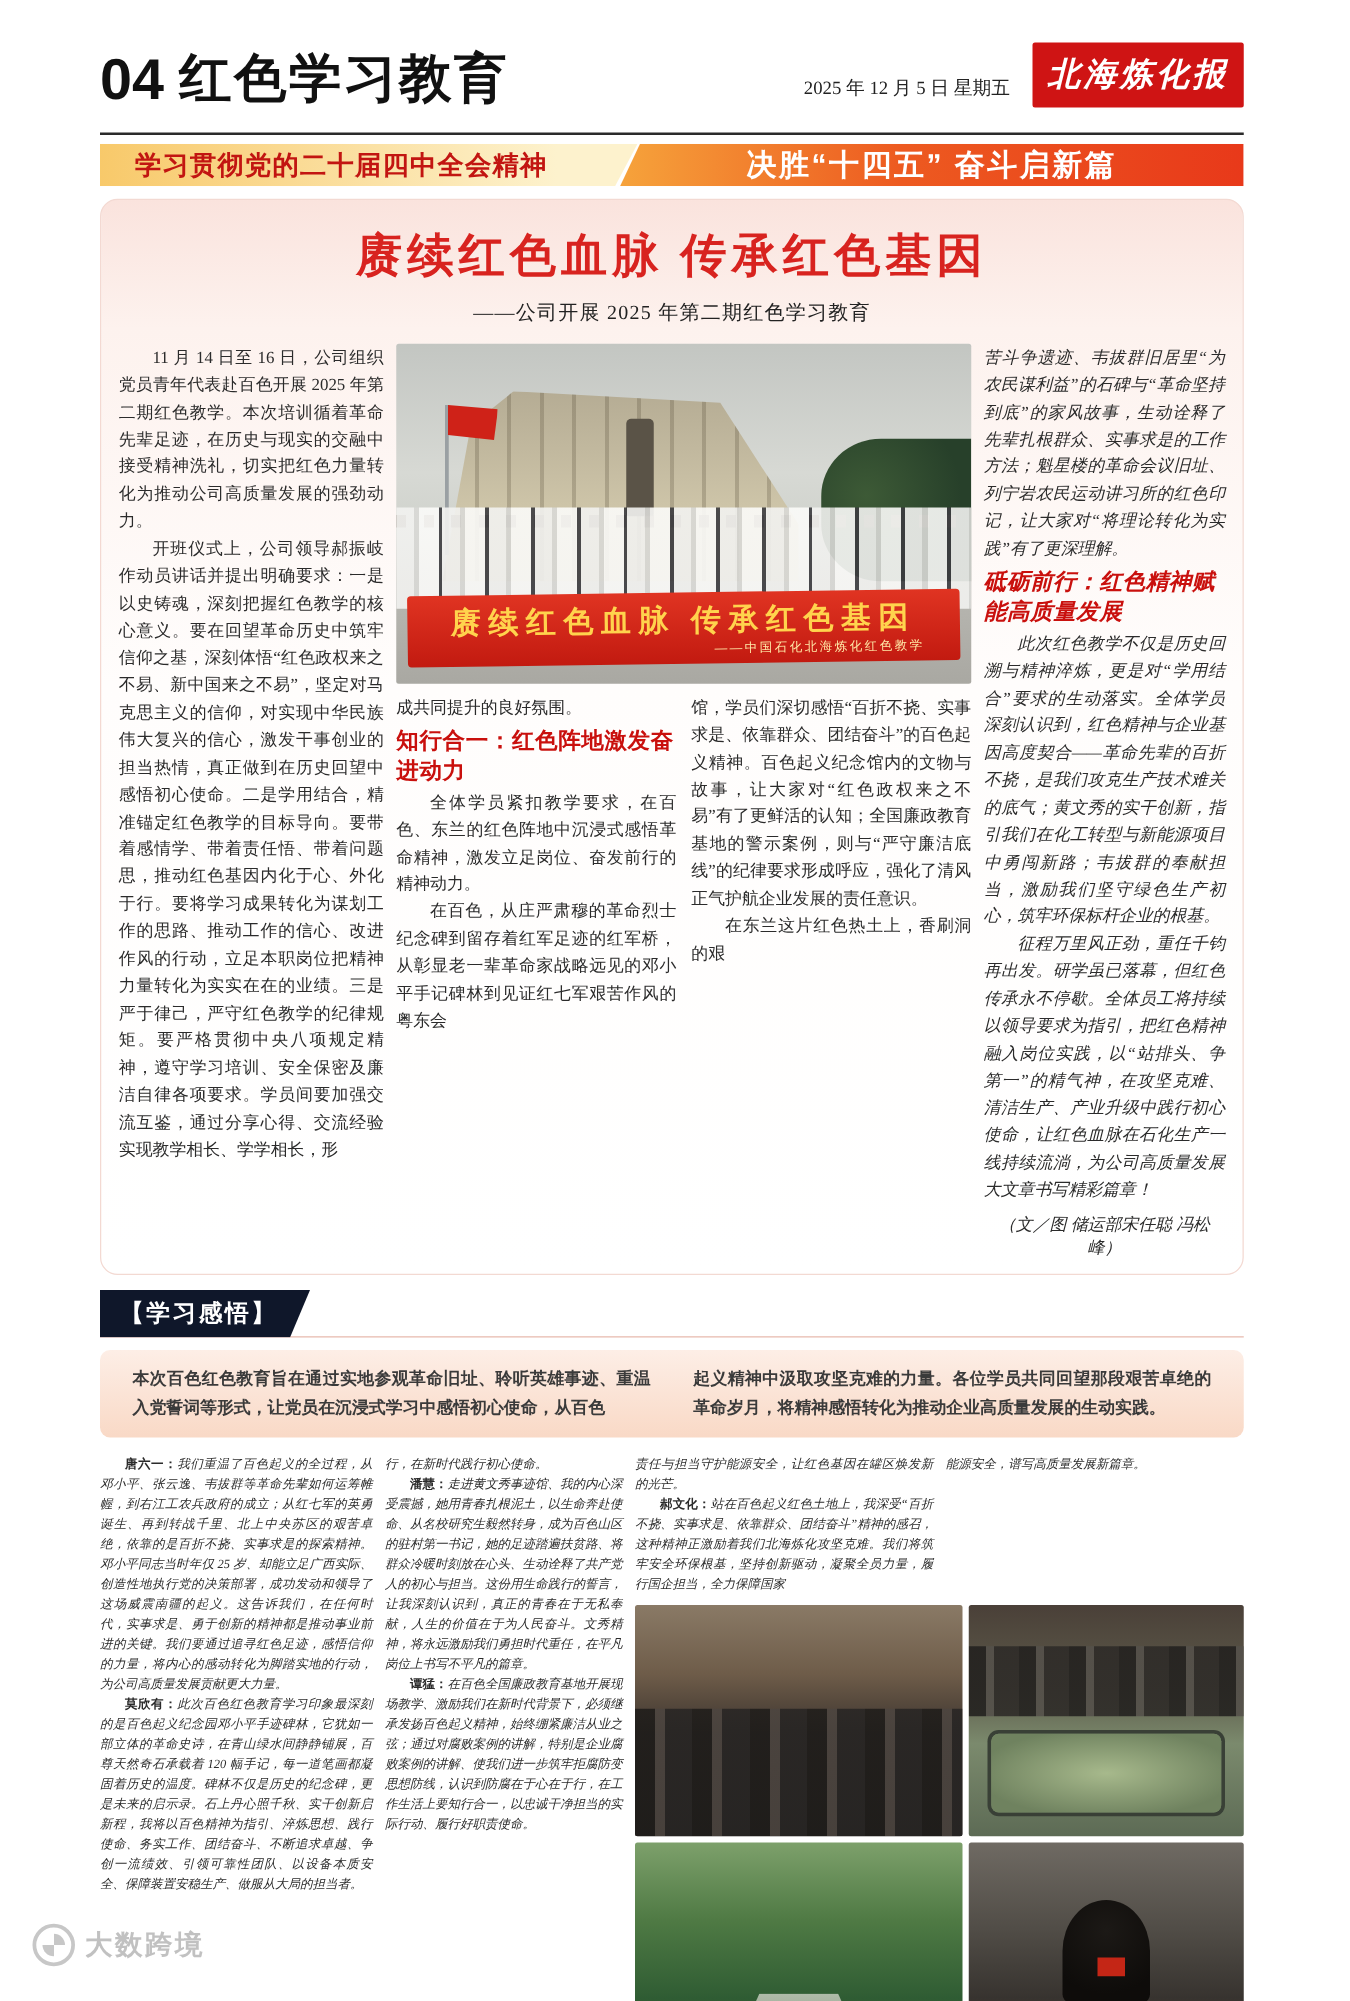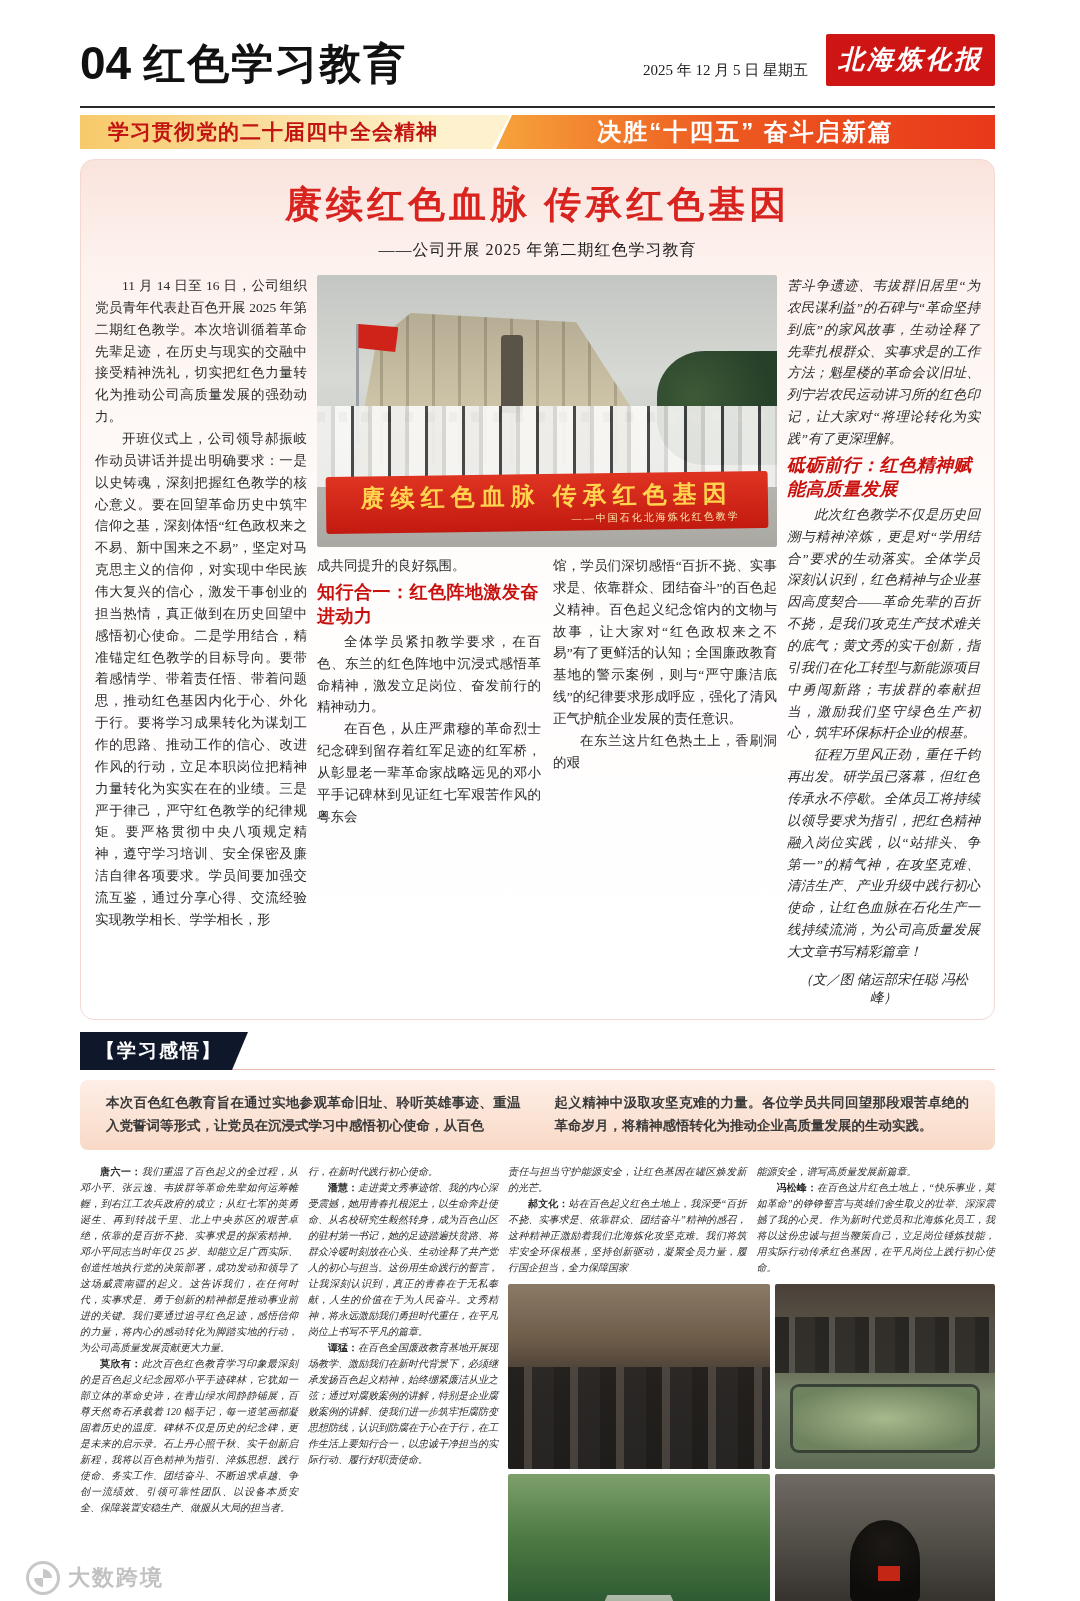--- a/index.html
+++ b/index.html
@@ -105,21 +105,21 @@
     background:repeating-linear-gradient(90deg,#23211f 0 14px,#54504a 14px 20px,#2e2b28 20px 40px); opacity:.9; }
   .img-forest { background:linear-gradient(180deg,#7da06b 0%,#4f7a44 35%,#2f5c33 70%,#24492b 100%); }
   .img-forest:after { content:""; position:absolute; bottom:6%; left:30%; width:40%; height:26%;
     background:linear-gradient(180deg,#cfd3c6,#9aa08f); clip-path:polygon(20% 0,80% 0,100% 100%,0 100%); opacity:.8; }
   .img-cave { background:linear-gradient(180deg,#6f6a63 0%,#504c46 40%,#37332f 70%,#57493c 100%); }
   .img-cave:before { content:""; position:absolute; left:34%; top:26%; width:32%; height:46%;
     background:radial-gradient(circle at 50% 30%,#1c1916,#0e0c0a 75%); border-radius:50% 50% 8% 8%; }
   .img-cave:after { content:""; position:absolute; left:47%; top:52%; width:22px; height:15px; background:#c42616; }
 
   
-  .wm { position:absolute; left:26px; bottom:6px; display:flex; align-items:center; gap:8px; opacity:.55; }
+  .wm { position:absolute; left:26px; bottom:28px; display:flex; align-items:center; gap:8px; opacity:.55; }
   .wm-logo { width:34px; height:34px; border-radius:50%; border:3px solid #9a9a9a; position:relative; }
   .wm-logo:after { content:""; position:absolute; inset:5px; border-radius:50%;
     background:conic-gradient(#9a9a9a 0 25%, transparent 25% 50%, #9a9a9a 50% 75%, transparent 75%); }
   .wm-text { font-family:"Liberation Sans",sans-serif; font-size:22px; font-weight:bold; color:#8f8f8f; letter-spacing:2px; }
 </style>
 </head>
 <body>
 
 <div class="page">
 
@@ -213,21 +213,20 @@
     </div>
 
     <div class="lright">
       <div class="lrow">
         <div>
           <p class="refl-p refl-lead">责任与担当守护能源安全，让红色基因在罐区焕发新的光芒。</p>
           <p class="refl-p"><b>郝文化：</b><span>站在百色起义红色土地上，我深受“百折不挠、实事求是、依靠群众、团结奋斗”精神的感召，这种精神正激励着我们北海炼化攻坚克难。我们将筑牢安全环保根基，坚持创新驱动，凝聚全员力量，履行国企担当，全力保障国家</span></p>
         </div>
         <div>
           <p class="refl-p refl-lead">能源安全，谱写高质量发展新篇章。</p>
-          <p class="refl-p"><b>冯松峰：</b><span>在百色这片红色土地上，“快乐事业，莫如革命”的铮铮誓言与英雄们舍生取义的壮举、深深震撼了我的心灵。作为新时代党员和北海炼化员工，我将以这份忠诚与担当鞭策自己，立足岗位锤炼技能，用实际行动传承红色基因，在平凡岗位上践行初心使命。</span></p>
         </div>
       </div>
 
       <div class="pgrid">
         <div class="pimg img-museum"></div>
         <div class="pimg img-model"></div>
         <div class="pimg short img-forest"></div>
         <div class="pimg short img-cave"></div>
       </div>
 

